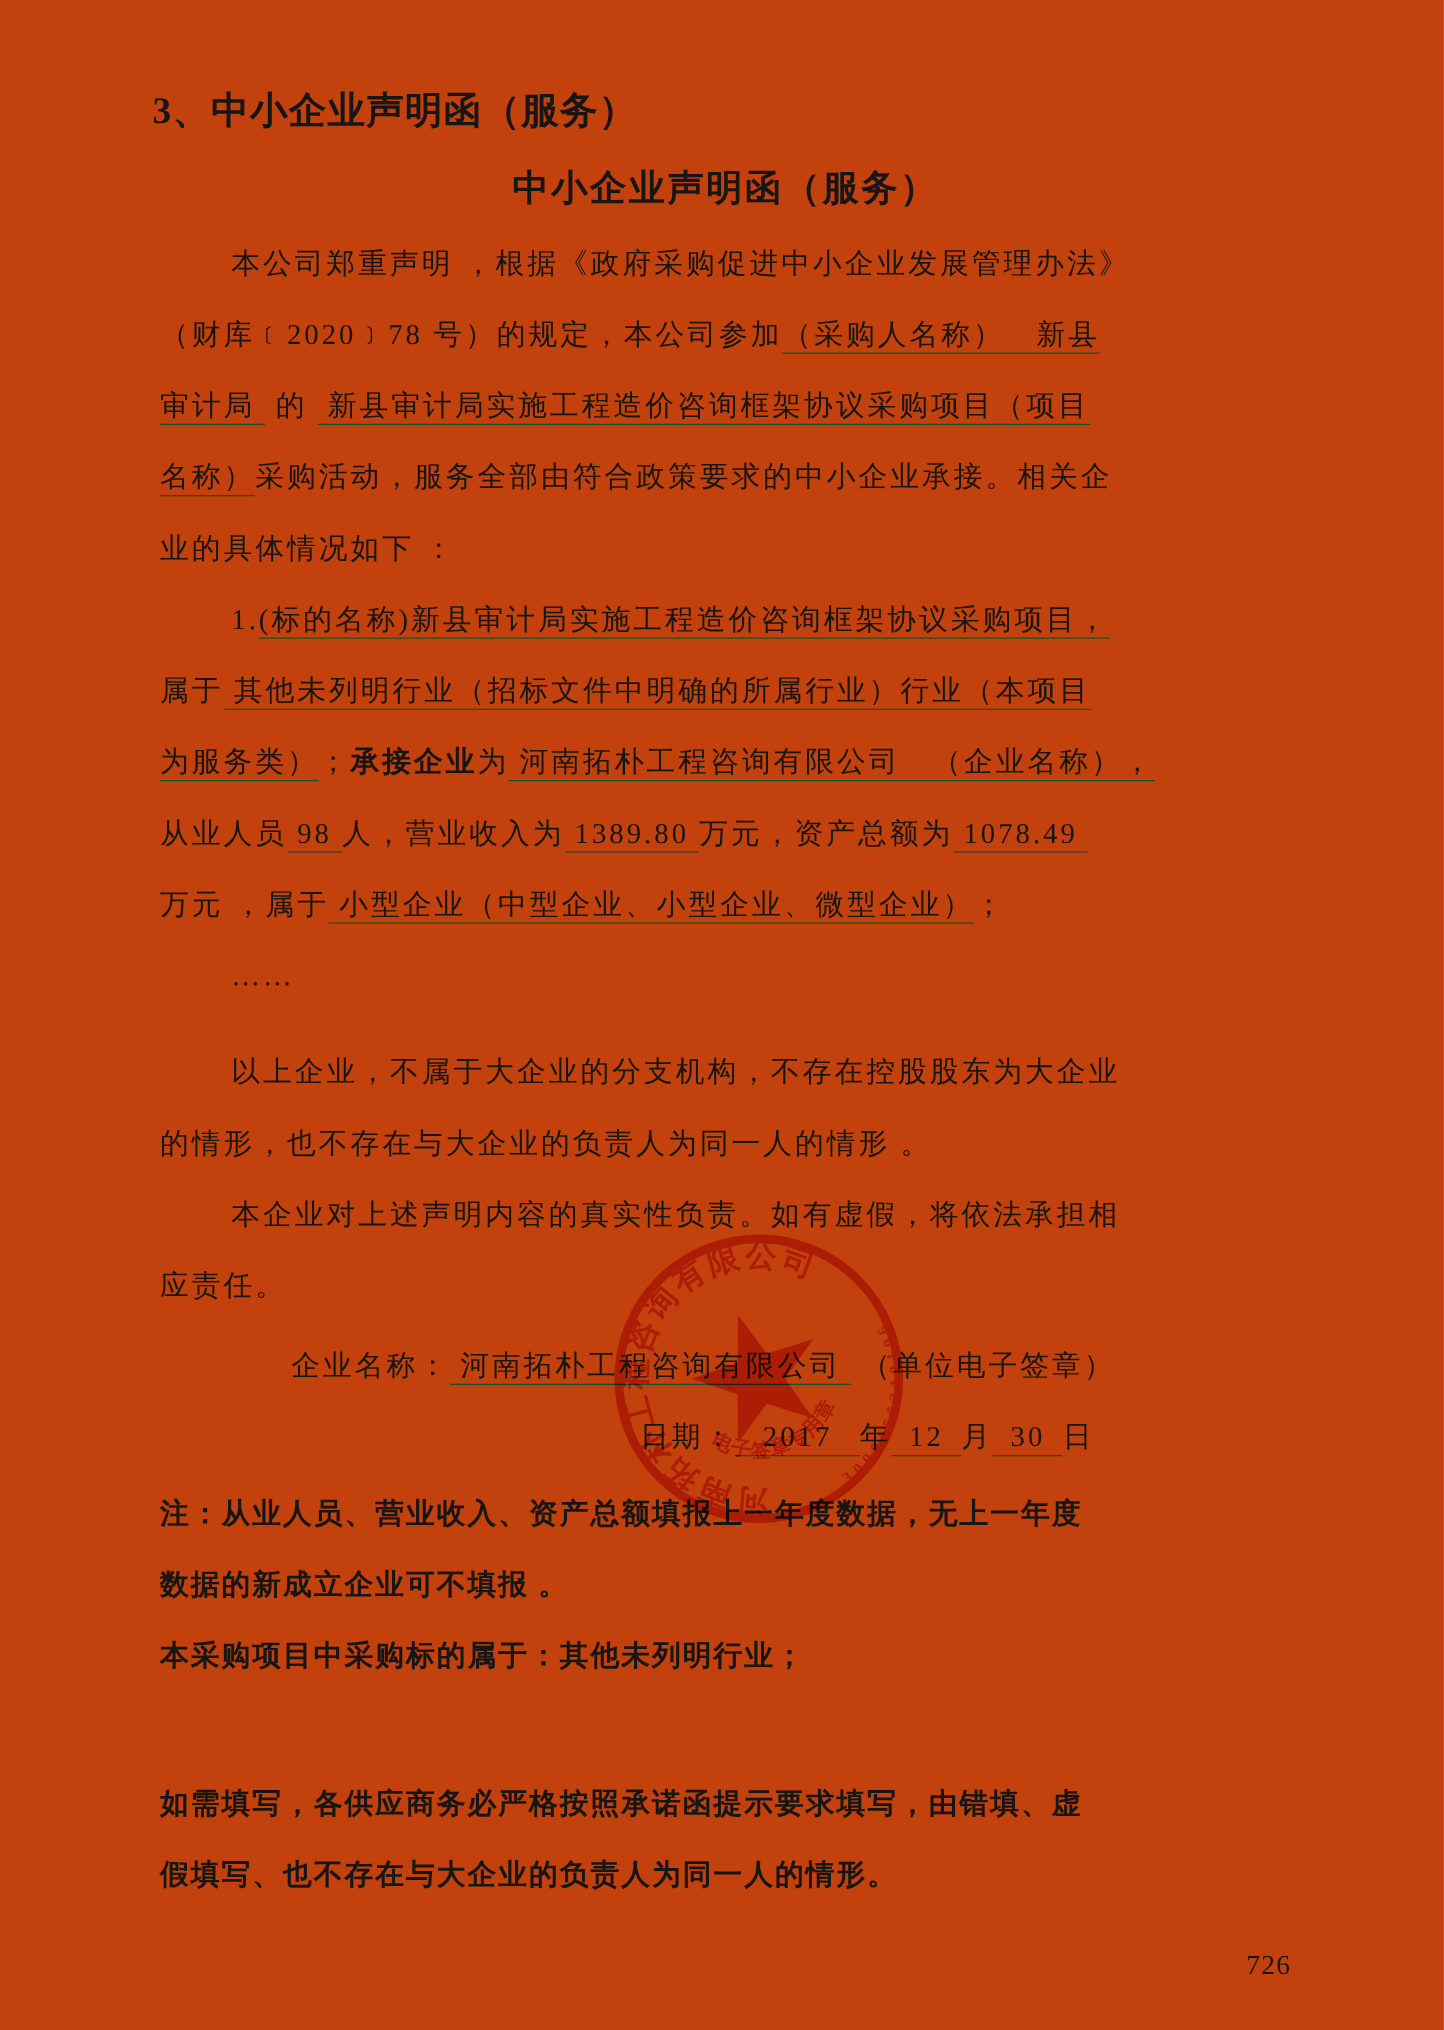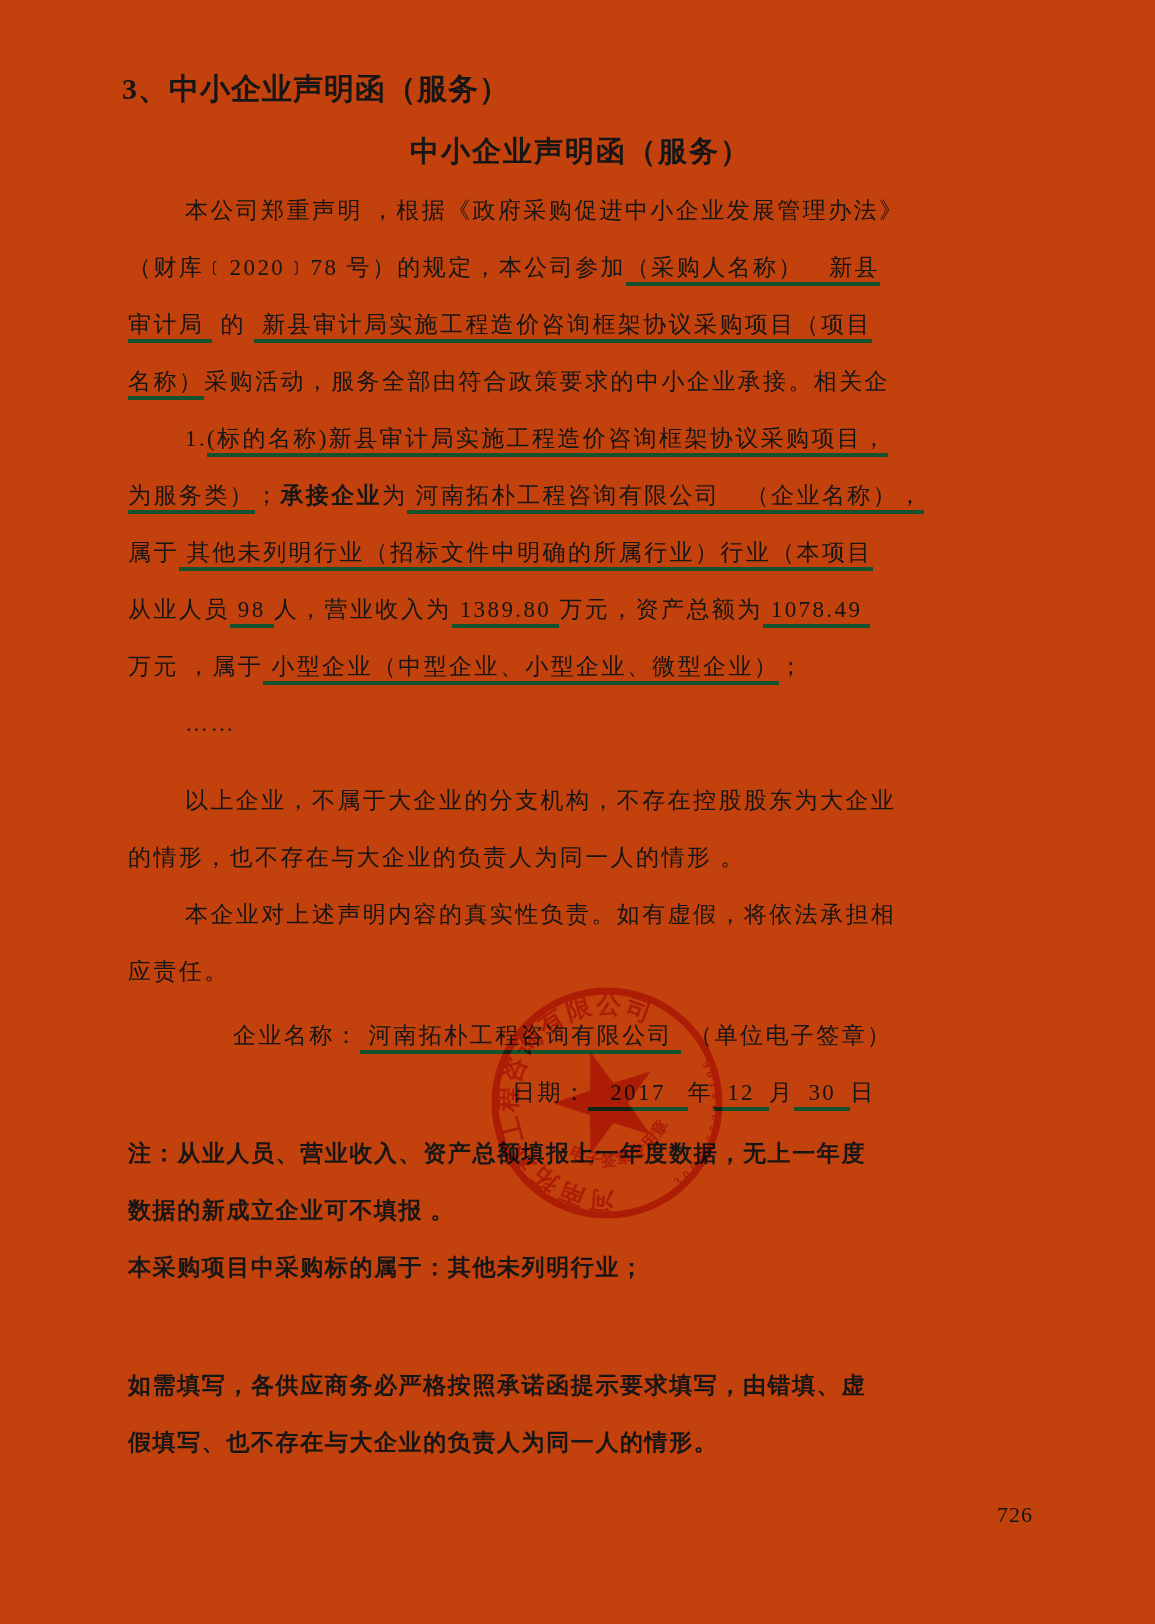--- a/index.html
+++ b/index.html
@@ -26,21 +26,21 @@
   }
   .para{margin:0;}
   .line{
     font-size:23px;line-height:57px;
     letter-spacing:2.4px;
     white-space:nowrap;
     height:57px;
   }
   .line span{white-space:pre;}
   .indent{padding-left:57px;}
-  .u{border-bottom:4px solid #14532d;padding-bottom:2px;}
+  .u{border-bottom:1px solid #14532d;padding-bottom:2px;}
   .b{font-weight:bold;}
   .bold .line{font-weight:bold;letter-spacing:1.6px;}
   .p1{margin-top:8px;}
   .p3{margin-top:20px;}
   .sign-line{margin-top:7px;padding-left:105px;}
   .date-line{padding-left:384px;}
   .date-line .u{padding-left:14px;padding-right:14px;}
   .date-line .u.wide{padding-left:22px;padding-right:22px;}
   .note{margin-top:4px;}
   .warn{margin-top:61px;}
@@ -64,26 +64,27 @@
   <div class="content">
 
     <div class="h1">3、中小企业声明函（服务）</div>
     <div class="h2">中小企业声明函（服务）</div>
 
     <div class="para p1">
       <div class="line indent"><span>本公司郑重声明 ，根据《政府采购促进中小企业发展管理办法》</span></div>
       <div class="line"><span>（财库﹝2020﹞78 号）的规定，本公司参加</span><span class="u">（采购人名称）　新县</span></div>
       <div class="line"><span class="u">审计局 </span><span> 的 </span><span class="u"> 新县审计局实施工程造价咨询框架协议采购项目（项目</span></div>
       <div class="line"><span class="u">名称）</span><span>采购活动，服务全部由符合政策要求的中小企业承接。相关企</span></div>
+      <div class="line"><span>业的具体情况如下 ：</span></div>
     </div>
 
     <div class="para">
       <div class="line indent"><span>1.</span><span class="u">(标的名称)新县审计局实施工程造价咨询框架协议采购项目，</span></div>
+      <div class="line"><span>属于</span><span class="u"> 其他未列明行业（招标文件中明确的所属行业）行业（本项目</span></div>
       <div class="line"><span class="u">为服务类）</span><span>；</span><span class="b">承接企业</span><span>为</span><span class="u"> 河南拓朴工程咨询有限公司　（企业名称），</span></div>
-      <div class="line"><span>属于</span><span class="u"> 其他未列明行业（招标文件中明确的所属行业）行业（本项目</span></div>
       <div class="line"><span>从业人员</span><span class="u"> 98 </span><span>人，营业收入为</span><span class="u"> 1389.80 </span><span>万元，资产总额为</span><span class="u"> 1078.49 </span></div>
       <div class="line"><span>万元 ，属于</span><span class="u"> 小型企业（中型企业、小型企业、微型企业）</span><span>；</span></div>
       <div class="line indent"><span>……</span></div>
     </div>
 
     <div class="para p3">
       <div class="line indent"><span>以上企业，不属于大企业的分支机构，不存在控股股东为大企业</span></div>
       <div class="line"><span>的情形，也不存在与大企业的负责人为同一人的情形 。</span></div>
     </div>
 

